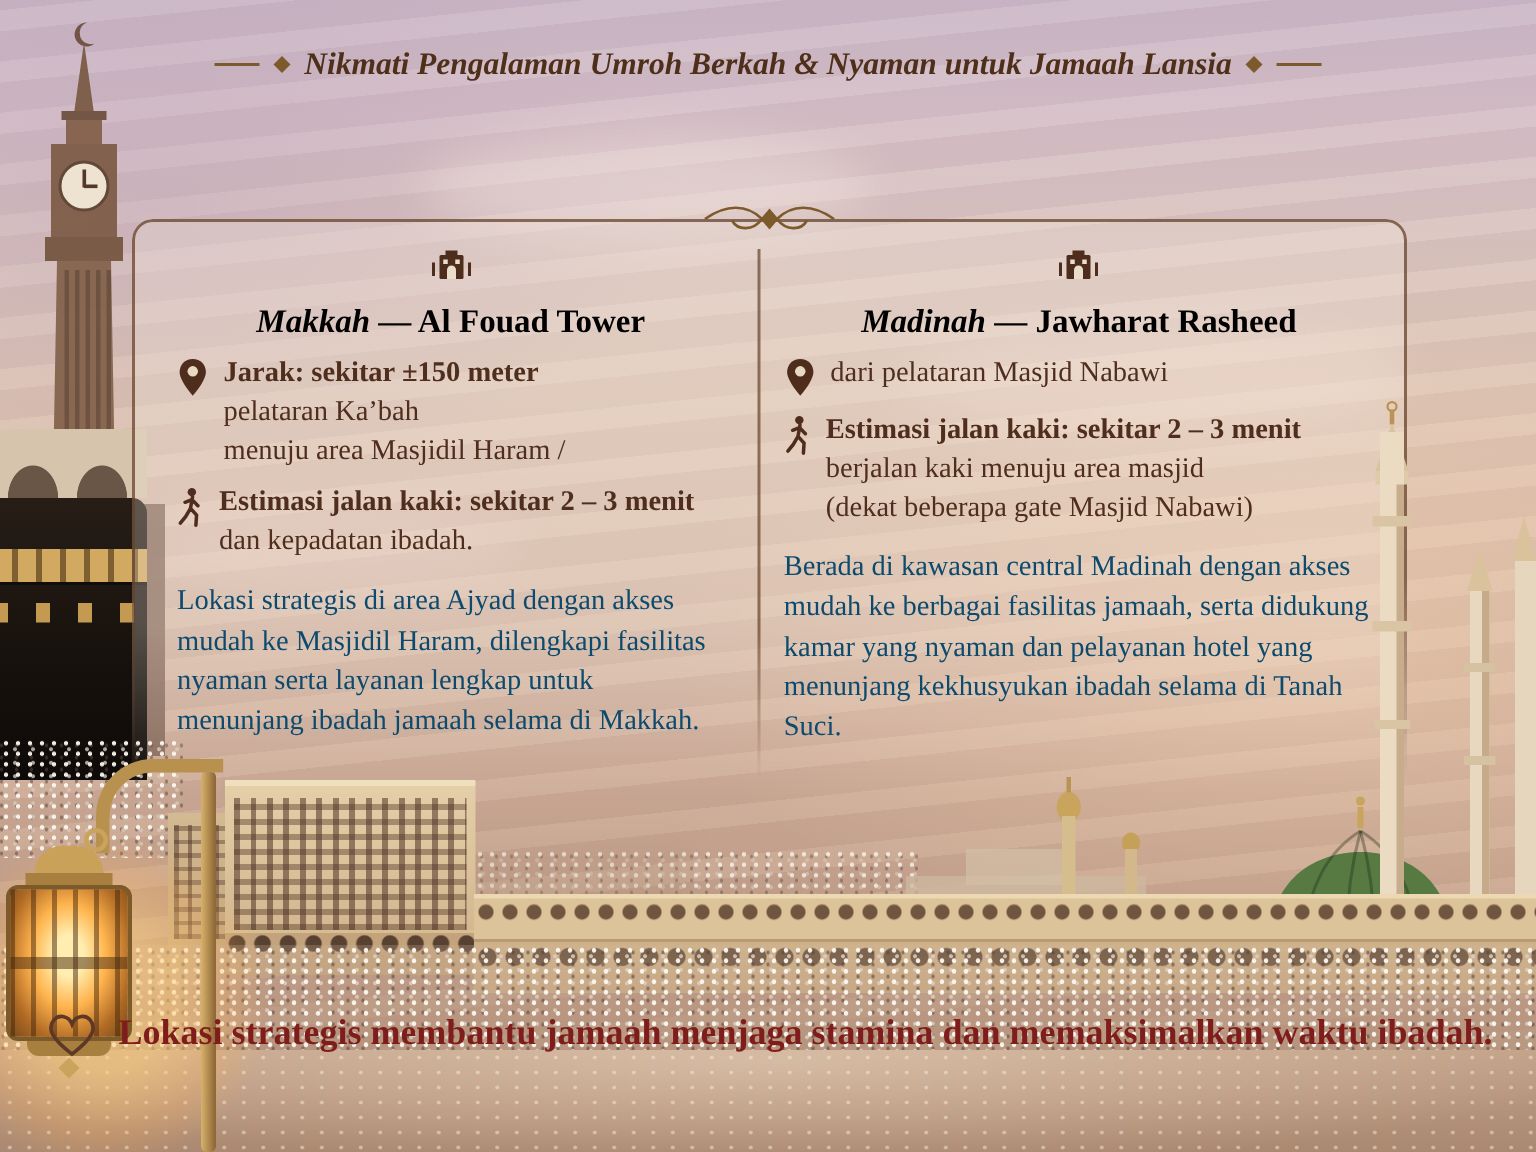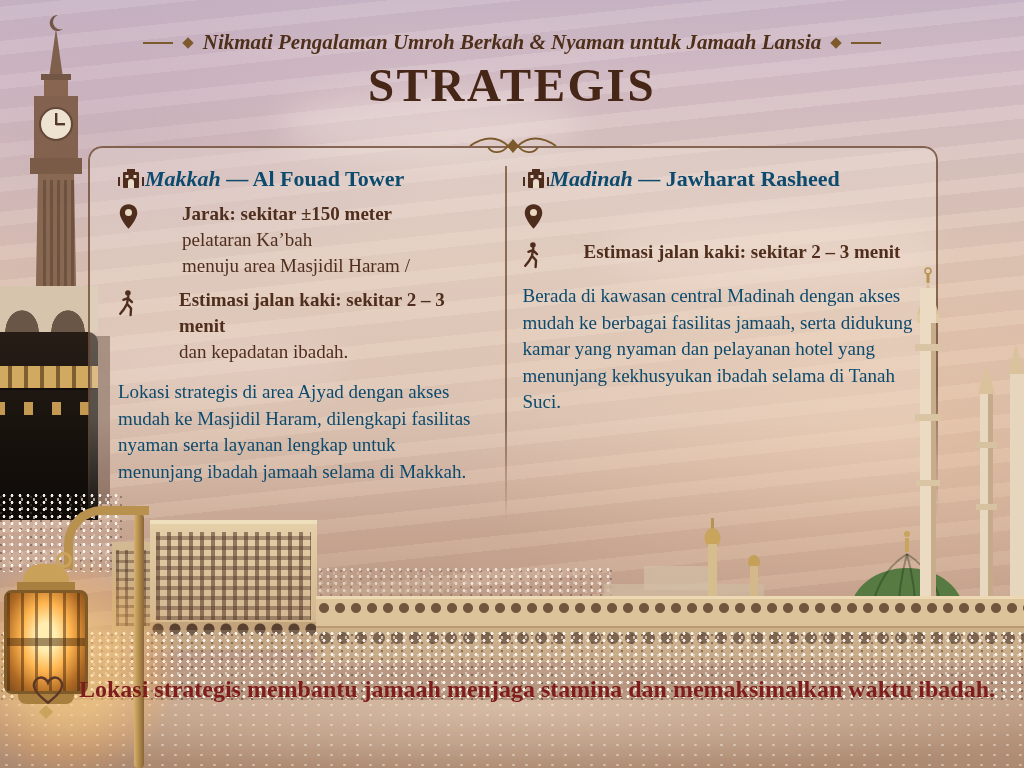--- a/index.html
+++ b/index.html
@@ -115,25 +115,25 @@
     mask-image:linear-gradient(180deg,#000 0 70%,transparent 100%);}
   .card-border{position:absolute;inset:0;border:2px solid rgba(101,66,40,.75);border-radius:14px;
     -webkit-mask-image:linear-gradient(180deg,#000 0 62%,transparent 96%);
     mask-image:linear-gradient(180deg,#000 0 62%,transparent 96%);}
   .ornament{position:absolute;top:-12px;left:50%;transform:translateX(-50%);}
   .card-content{position:absolute;inset:0;display:flex;padding:20px 22px 14px 30px;box-sizing:border-box;}
   .col-left{flex:0 0 48.5%;padding-right:22px;box-sizing:border-box;}
   .v-divider{width:1.5px;align-self:stretch;
     background:linear-gradient(180deg, rgba(101,66,40,.7) 0 72%, rgba(101,66,40,0) 100%);}
   .col-right{flex:1;padding-left:16px;box-sizing:border-box;}
-  .col-header{display:flex;align-items:center;gap:1px;font-size:22px;font-weight:700;color:#0c4a6e;}
+  .col-header{display:flex;align-items:center;gap:13px;font-size:22px;font-weight:700;color:#000000;flex-direction:column;}
   .city{font-style:italic;}
   .bullet{display:flex;gap:10px;margin-top:9px;}
   .bullet svg{flex:0 0 auto;margin-top:2px;}
-  .bullet-text{font-size:19px;line-height:1.36;color:#4f2e1d;margin-left:33px;}
+  .bullet-text{font-size:19px;line-height:1.36;color:#4f2e1d;}
   .bullet-title{font-weight:700;}
   .desc{margin:14px 0 0 0;font-size:19px;line-height:1.4;color:#0c4a6e;}
 
   
   .footer{position:absolute;left:0;right:0;top:672px;display:flex;align-items:center;justify-content:center;gap:12px;z-index:8;}
   .footer-text{font-size:24px;font-weight:700;color:#7f1d1d;}
 </style>
 </head>
 <body>
 
@@ -242,30 +242,33 @@
           </svg>
           <span><span class="city">Madinah</span> <span>—</span> <span>Jawharat Rasheed</span></span>
         </div>
 
         <div class="bullet">
           <svg width="21" height="27" viewBox="0 0 24 30">
             <path d="M12 1 C6 1 2 5.5 2 11 C2 18 12 29 12 29 C12 29 22 18 22 11 C22 5.5 18 1 12 1 Z" fill="#4f2d1c"></path>
             <circle cx="12" cy="10.5" r="4" fill="#ead9c2"></circle>
           </svg>
           <div class="bullet-text">
+            <div>dari pelataran Masjid Nabawi</div>
           </div>
         </div>
 
         <div class="bullet">
           <svg width="18" height="28" viewBox="0 0 20 30">
             <circle cx="11" cy="4" r="3.1" fill="#4f2d1c"></circle>
             <path d="M11.5,7.5 L10,16 M11,9.5 L15.5,14 M11,9.5 L6,11.5 M10,16 L14.5,21 L14,28.5 M10,16 L6.5,22 L2.5,27" stroke="#4f2d1c" stroke-width="2.6" stroke-linecap="round" fill="none"></path>
           </svg>
           <div class="bullet-text">
             <div class="bullet-title">Estimasi jalan kaki: sekitar 2 – 3 menit</div>
+            <div>berjalan kaki menuju area masjid</div>
+            <div>(dekat beberapa gate Masjid Nabawi)</div>
           </div>
         </div>
 
         <p class="desc">Berada di kawasan central Madinah dengan akses mudah ke berbagai fasilitas jamaah, serta didukung kamar yang nyaman dan pelayanan hotel yang menunjang kekhusyukan ibadah selama di Tanah Suci.</p>
       </div>
     </div>
   </div>
 
   <div class="hotel">
     <div class="hotel-wing">
@@ -337,21 +340,20 @@
     </div>
   </div>
 
   <div class="tagline">
     <span class="tag-rule"></span>
     <span class="tag-diamond"></span>
     <span class="tag-text">Nikmati Pengalaman Umroh Berkah &amp; Nyaman untuk Jamaah Lansia</span>
     <span class="tag-diamond"></span>
     <span class="tag-rule"></span>
   </div>
-  <h1 class="title">STRATEGIS</h1>
 
   <div class="footer">
     <svg width="38" height="34" viewBox="0 0 36 32">
       <path d="M18 29 C5.5 19.5 2 13 6.5 7.5 C10 3.5 16 5 18 10 C20 5 26 3.5 29.5 7.5 C34 13 30.5 19.5 18 29 Z" stroke="#5d3827" stroke-width="2.3" fill="none"></path>
     </svg>
     <span class="footer-text">Lokasi strategis membantu jamaah menjaga stamina dan memaksimalkan waktu ibadah.</span>
   </div>
 
 </div>
 

